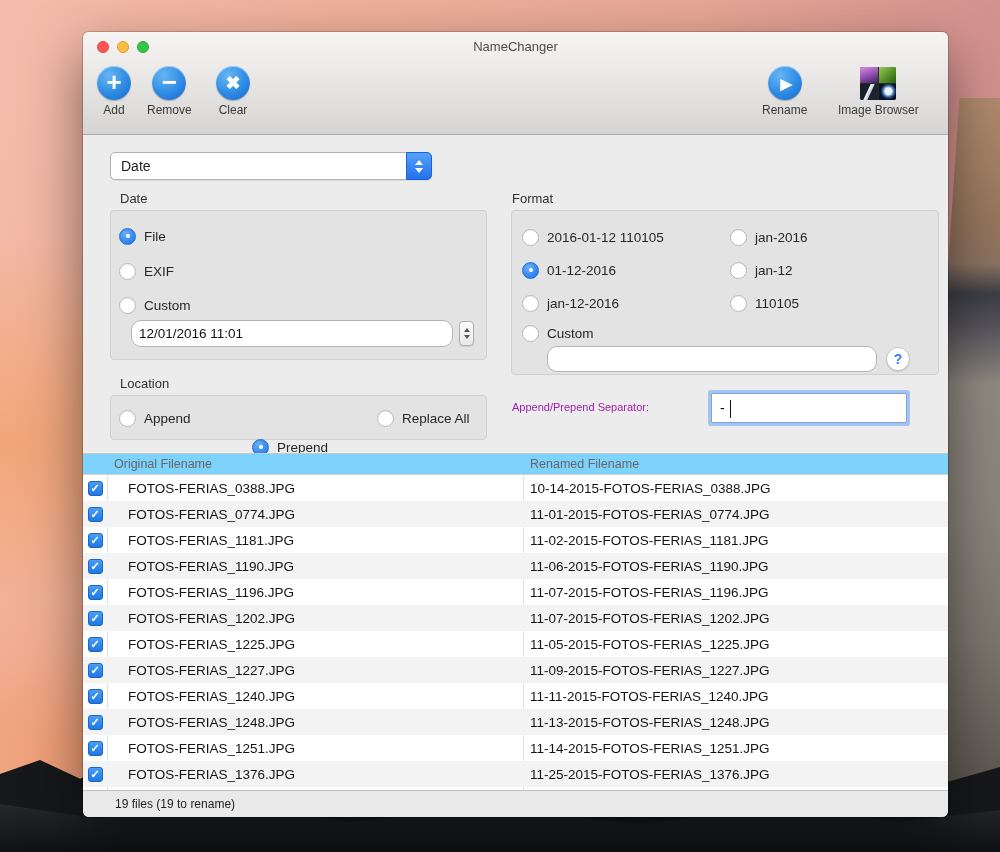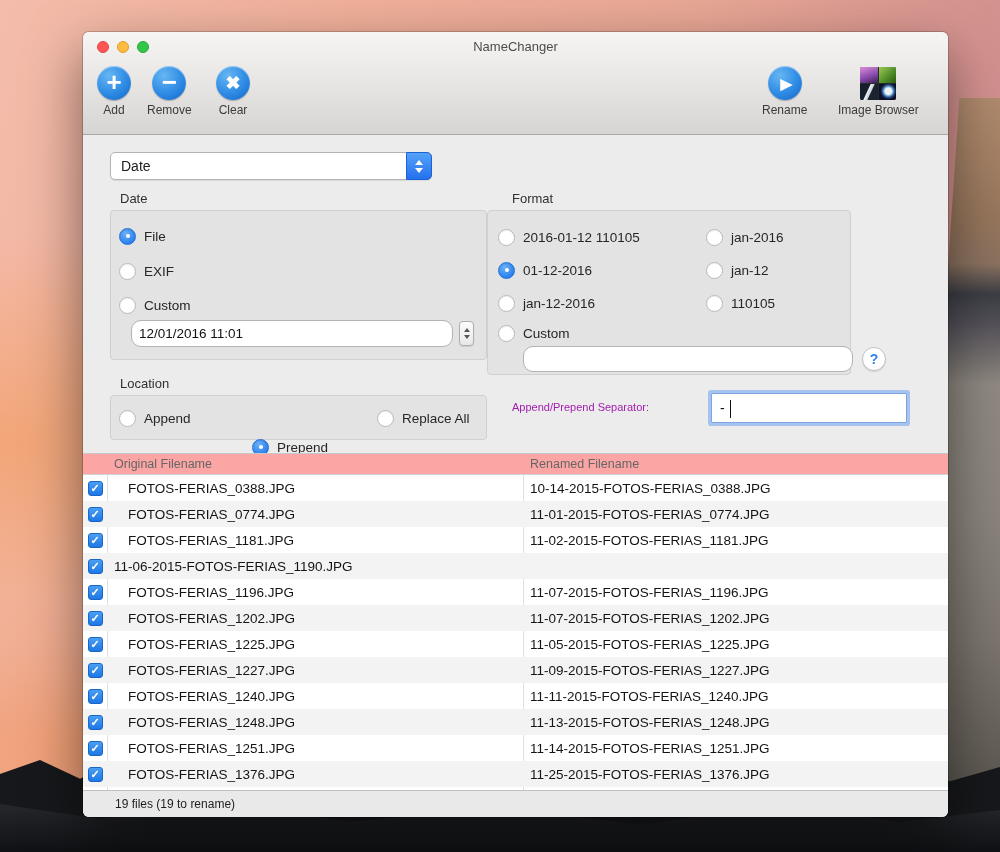--- a/index.html
+++ b/index.html
@@ -92,21 +92,21 @@
   .sepfield { position:absolute; left:628px; top:258px; width:196px; height:30px;
               border:1px solid #7aa6e8; border-radius:1px;
               box-shadow:0 0 0 3px rgba(110,160,240,.55); }
   .sepfield input { width:100%; height:100%; border:none; outline:none; font-size:14px; padding:0 8px; color:#111;
               font-family:"Liberation Sans",sans-serif; }
   .caret { position:absolute; left:18px; top:6px; width:1px; height:18px; background:#111; }
 
   
   .table { position:absolute; left:0; right:0; top:318px; bottom:27px; background:#fff;
            border-top:1px solid #c8c8c8; overflow:hidden; }
-  .thead { position:absolute; left:0; right:0; top:0; height:21px; background:#fca5a5; border-bottom:1px solid #d2d2d2;
+  .thead { position:absolute; left:0; right:0; top:0; height:21px; background:#7dd3fc; border-bottom:1px solid #d2d2d2;
            font-size:12.5px; color:#666; }
   .thead .h-orig { position:absolute; left:31px; top:3px; }
   .thead .h-ren  { position:absolute; left:447px; top:3px; }
   .vline1 { position:absolute; top:0; bottom:0; left:24px;  width:1px; background:#e0e0e0; }
   .vline2 { position:absolute; top:0; bottom:0; left:440px; width:1px; background:#e0e0e0; }
   .tbody { position:absolute; left:0; right:0; top:21px; bottom:0; }
   .trow { height:26px; display:flex; align-items:center; font-size:13.5px; color:#141414; }
   .trow.even { background:#f3f3f4; }
   .cell-check { width:24px; display:flex; justify-content:center; flex:0 0 auto; }
   .cell-orig  { width:416px; padding-left:21px; flex:0 0 auto; white-space:nowrap; overflow:hidden; }
@@ -202,21 +202,21 @@
         <span class="rlabel">Custom</span>
       </div>
       <input class="textfield" style="position: absolute; left: 20px; top: 109px; width: 322px; height: 27px;" value="12/01/2016 11:01">
       <div class="stepper" style="left:348px; top:110px;">
         <span class="tri-up"></span>
           <span class="tri-down"></span>
       </div>
     </div>
 
     <div class="seclabel" style="left:429px; top:56px;">Format</div>
-    <div class="groupbox" style="left:404px; top:75px; width:364px; height:165px;">
+    <div class="groupbox" style="left:428px; top:75px; width:428px; height:165px;">
       <div class="radio-row" style="left:10px; top:17px;">
         <span class="radio"></span>
         <span class="rlabel">2016-01-12 110105</span>
       </div>
       <div class="radio-row" style="left:10px; top:50px;">
         <span class="radio on"></span>
         <span class="rlabel">01-12-2016</span>
       </div>
       <div class="radio-row" style="left:10px; top:83px;">
         <span class="radio"></span>
@@ -303,20 +303,21 @@
     <div class="cell-orig">FOTOS-FERIAS_1181.JPG</div>
     <div class="cell-renamed">11-02-2015-FOTOS-FERIAS_1181.JPG</div>
   </div>
 
   <div class="trow even">
     <div class="cell-check">
       <span class="checkbox">
                 <span class="ck">✓</span>
               </span>
     </div>
+    <div class="cell-orig">FOTOS-FERIAS_1190.JPG</div>
     <div class="cell-renamed">11-06-2015-FOTOS-FERIAS_1190.JPG</div>
   </div>
 
   <div class="trow">
     <div class="cell-check">
       <span class="checkbox">
                 <span class="ck">✓</span>
               </span>
     </div>
     <div class="cell-orig">FOTOS-FERIAS_1196.JPG</div>

